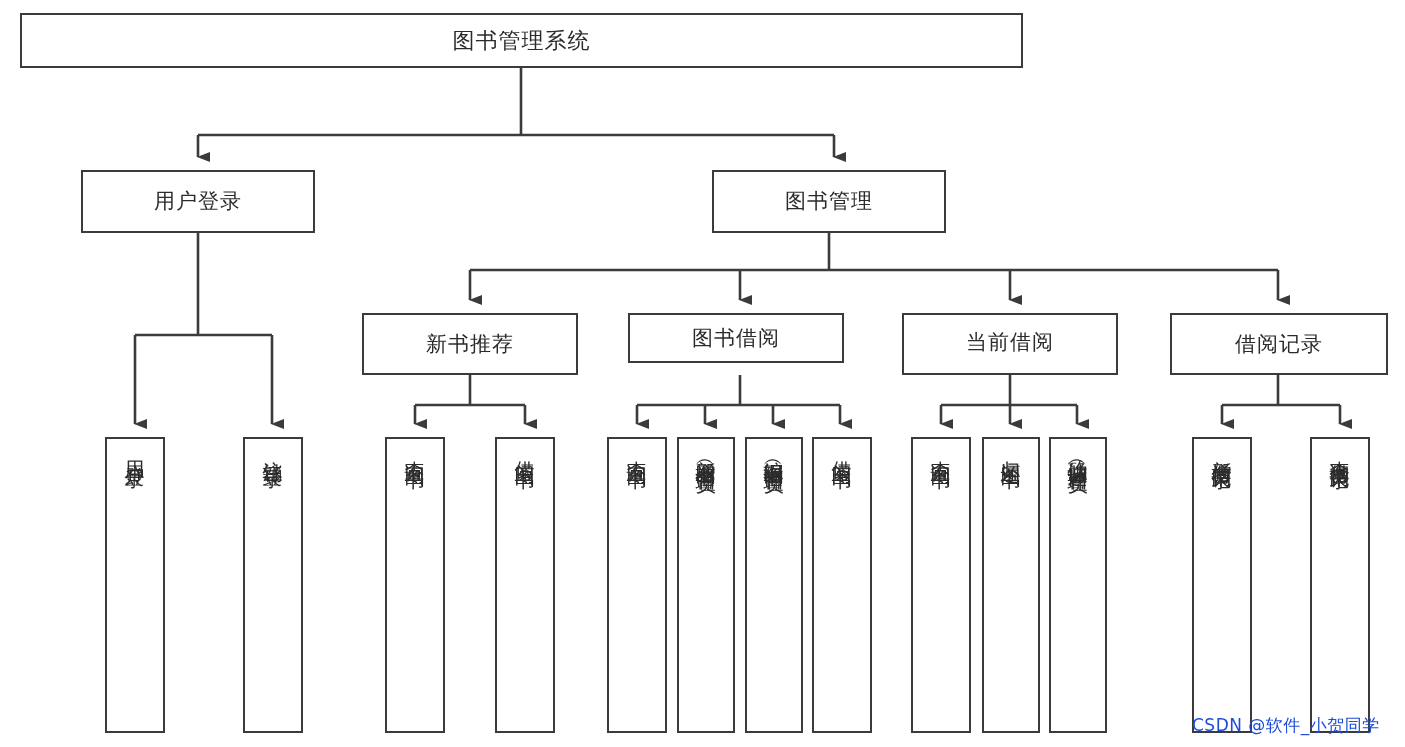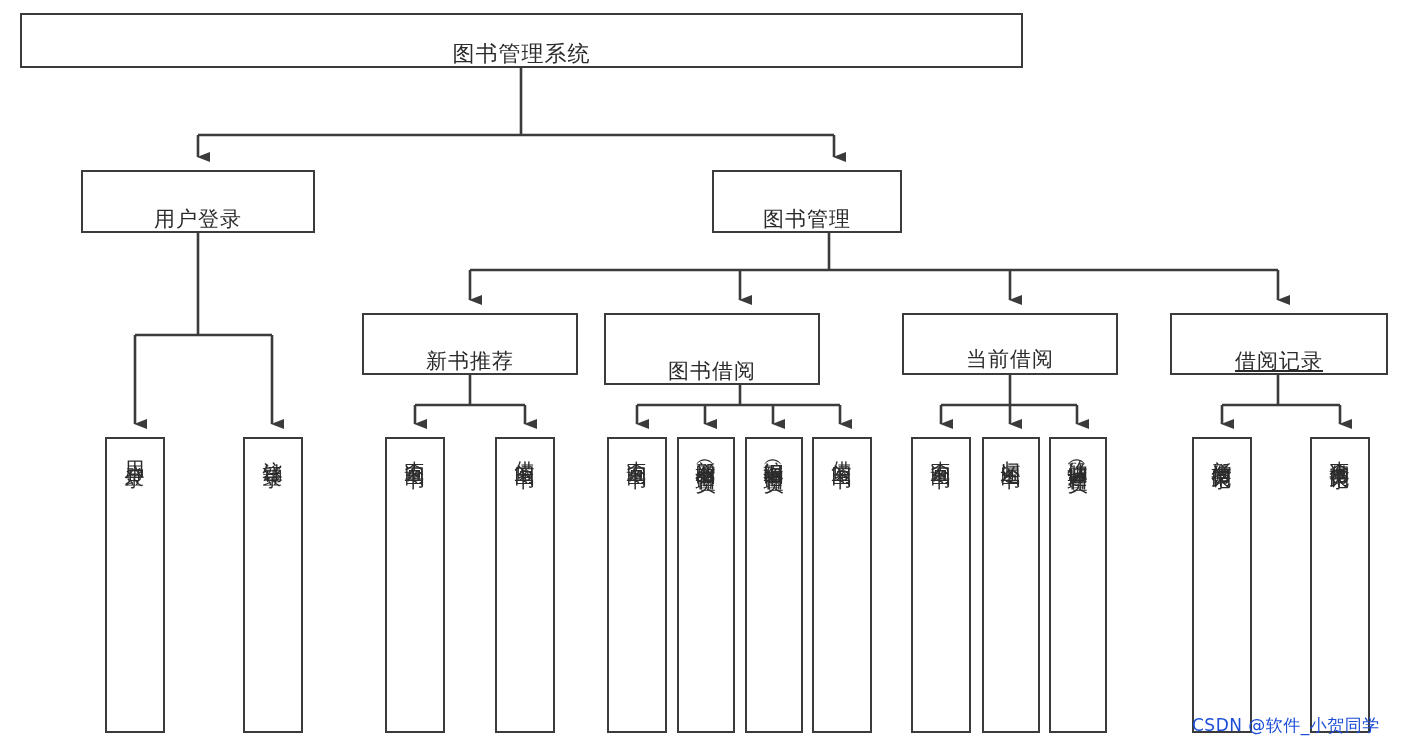--- a/index.html
+++ b/index.html
@@ -25,21 +25,21 @@
     width: 1405px;
     height: 747px;
     pointer-events: none;
   }
   .node {
     position: absolute;
     box-sizing: border-box;
     background: #ffffff;
     border: 2px solid #3b3b3b;
     display: flex;
-    align-items: flex-end;
+    align-items: center;
     justify-content: center;
     color: #2b2b2b;
   }
   .node .label {
     display: block;
     text-align: center;
     line-height: 1.08;
   }
   
   .node.h .label {
@@ -130,34 +130,34 @@
     </g>
   </svg>
 
   <div class="node h root" style="left:20px; top:13px; width:1003px; height:55px;">
     <span class="label">图书管理系统</span>
   </div>
 
   <div class="node h" style="left:81px; top:170px; width:234px; height:63px;">
     <span class="label">用户登录</span>
   </div>
-  <div class="node h" style="left:712px; top:170px; width:190px; height:63px;">
+  <div class="node h" style="left:712px; top:170px; width:234px; height:63px;">
     <span class="label">图书管理</span>
   </div>
 
   <div class="node h" style="left:362px; top:313px; width:216px; height:62px;">
     <span class="label">新书推荐</span>
   </div>
-  <div class="node h" style="left:604px; top:313px; width:216px; height:72px;">
+  <div class="node h" style="left:628px; top:313px; width:216px; height:50px;">
     <span class="label">图书借阅</span>
   </div>
   <div class="node h" style="left:902px; top:313px; width:216px; height:62px;font-family:Liberation Mono, monospace;">
     <span class="label">当前借阅</span>
   </div>
-  <div class="node h" style="left:1170px; top:313px; width:218px; height:62px;text-decoration:underline;">
+  <div class="node h" style="left:1170px; top:313px; width:218px; height:62px;">
     <span class="label">借阅记录</span>
   </div>
 
   <div class="node v" style="left:105px; top:437px; width:60px; height:296px;">
     <span class="label">用户登录</span>
   </div>
   <div class="node v" style="left:243px; top:437px; width:60px; height:296px;">
     <span class="label">注销登录</span>
   </div>
 

